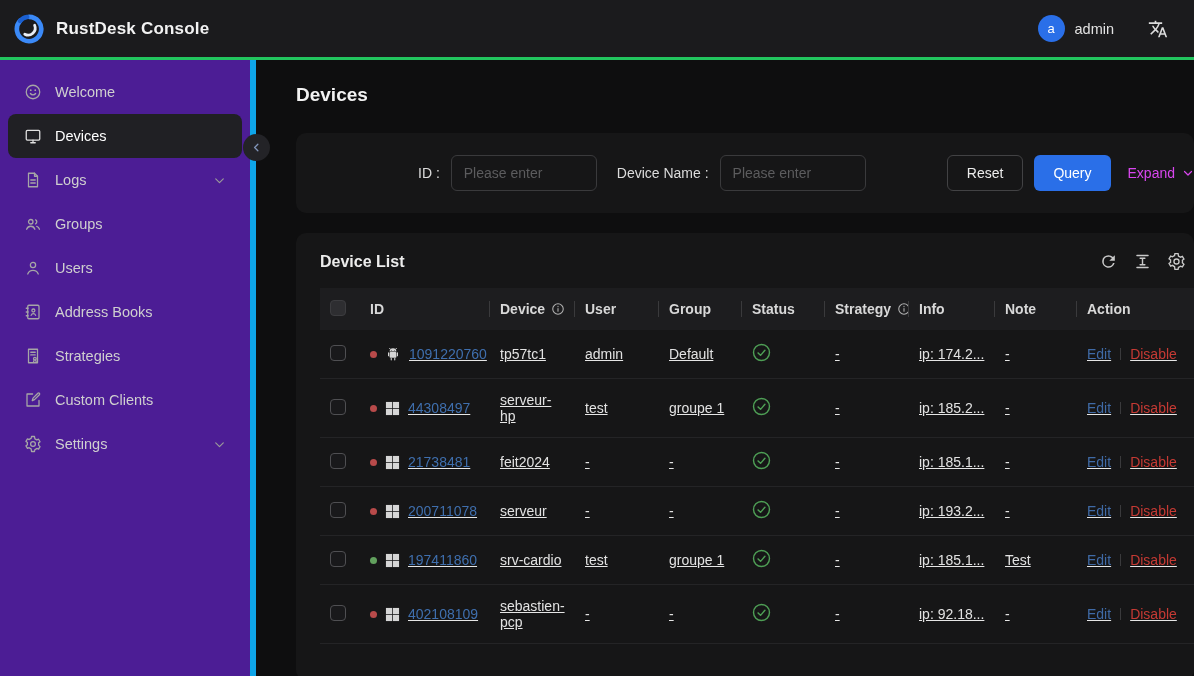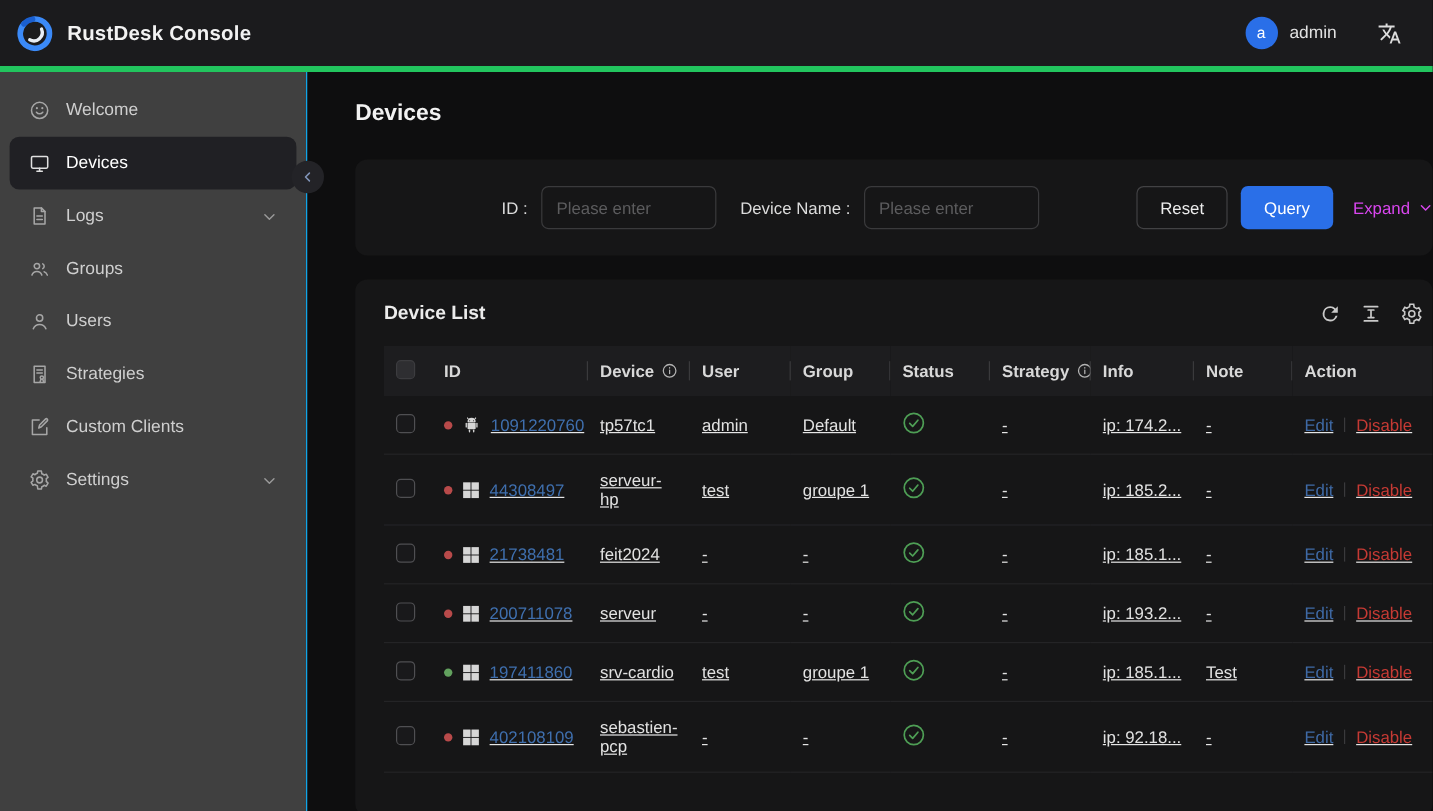--- a/index.html
+++ b/index.html
@@ -6,38 +6,38 @@
   html,body { margin:0; padding:0; }
   body {
     width:1194px; height:676px; overflow:hidden;
     background:#0e0e0f; color:#e6e6e6;
     font-family:"Liberation Sans", sans-serif;
     font-size:14px;
   }
   
   .topbar {
     height:60px; display:flex; align-items:center;
-    background:#1b1b1d; border-bottom:5px solid #22c55e;
+    background:#1b1b1d; border-bottom:3px solid #22c55e;
     padding:0 26px 0 14px;
   }
   .logo-mark { width:30px; height:30px; display:inline-flex; }
   .topbar-title { font-size:17px; font-weight:bold; color:#f2f2f2; margin-left:12px; letter-spacing:.2px; }
   .topbar-right { margin-left:auto; display:flex; align-items:center; }
   .avatar {
     width:27px; height:27px; border-radius:50%; background:#2a6fe8;
     color:#fff; font-size:13px; display:flex; align-items:center; justify-content:center;
   }
   .user-name { margin-left:10px; color:#e2e2e2; font-size:14.5px; }
   .translate-icon { margin-left:34px; color:#dcdcdc; display:inline-flex; cursor:pointer; }
 
   
   .layout { display:flex; height:616px; position:relative; }
   .sidebar {
-    width:256px; flex:0 0 256px; background:#404040;
-    border-right:1px solid #0ea5e9; padding-top:10px;
+    width:256px; flex:0 0 256px; background:#4c1d95;
+    border-right:6px solid #0ea5e9; padding-top:10px;
   }
   .side-item {
     display:flex; align-items:center; gap:13px;
     height:44px; margin:0 8px; padding:0 16px;
     border-radius:8px; color:#cfcfcf; font-size:14.5px; cursor:pointer;
   }
   .side-item .s-icon { display:inline-flex; color:#a6a6a6; }
   .side-item.active { background:#202024; color:#ffffff; }
   .side-item.active .s-icon { color:#e0e0e0; }
   .side-item .chev { margin-left:auto; color:#9a9a9a; display:inline-flex; }
@@ -185,20 +185,31 @@
         <span>Groups</span>
       </div>
       <div class="side-item">
         <span class="s-icon">
           <svg viewBox="0 0 24 24" width="18" height="18" fill="none" stroke="currentColor" stroke-width="1.7" stroke-linecap="round" stroke-linejoin="round">
             <circle cx="12" cy="8" r="3.5"></circle>
             <path d="M5 20c1.2-3.2 3.8-4.8 7-4.8s5.8 1.6 7 4.8"></path>
           </svg>
         </span>
         <span>Users</span>
+      </div>
+      <div class="side-item">
+        <span class="s-icon">
+          <svg viewBox="0 0 24 24" width="18" height="18" fill="none" stroke="currentColor" stroke-width="1.7" stroke-linecap="round" stroke-linejoin="round">
+            <rect x="5" y="3" width="15" height="18" rx="1.5"></rect>
+            <path d="M3 7h2.5M3 12h2.5M3 17h2.5"></path>
+            <circle cx="12.5" cy="10" r="2"></circle>
+            <path d="M9.5 16.5c.6-1.6 1.7-2.4 3-2.4s2.4.8 3 2.4"></path>
+          </svg>
+        </span>
+        <span>Address Books</span>
       </div>
       <div class="side-item">
         <span class="s-icon">
           <svg viewBox="0 0 24 24" width="18" height="18" fill="none" stroke="currentColor" stroke-width="1.7" stroke-linecap="round" stroke-linejoin="round">
             <path d="M6 3h12v18H6z"></path>
             <path d="M9 7h6M9 10.5h6"></path>
             <circle cx="14.5" cy="15.5" r="1.8"></circle>
             <path d="M13.5 17.5l-1 3M15.5 17.5l1 3"></path>
           </svg>
         </span>

